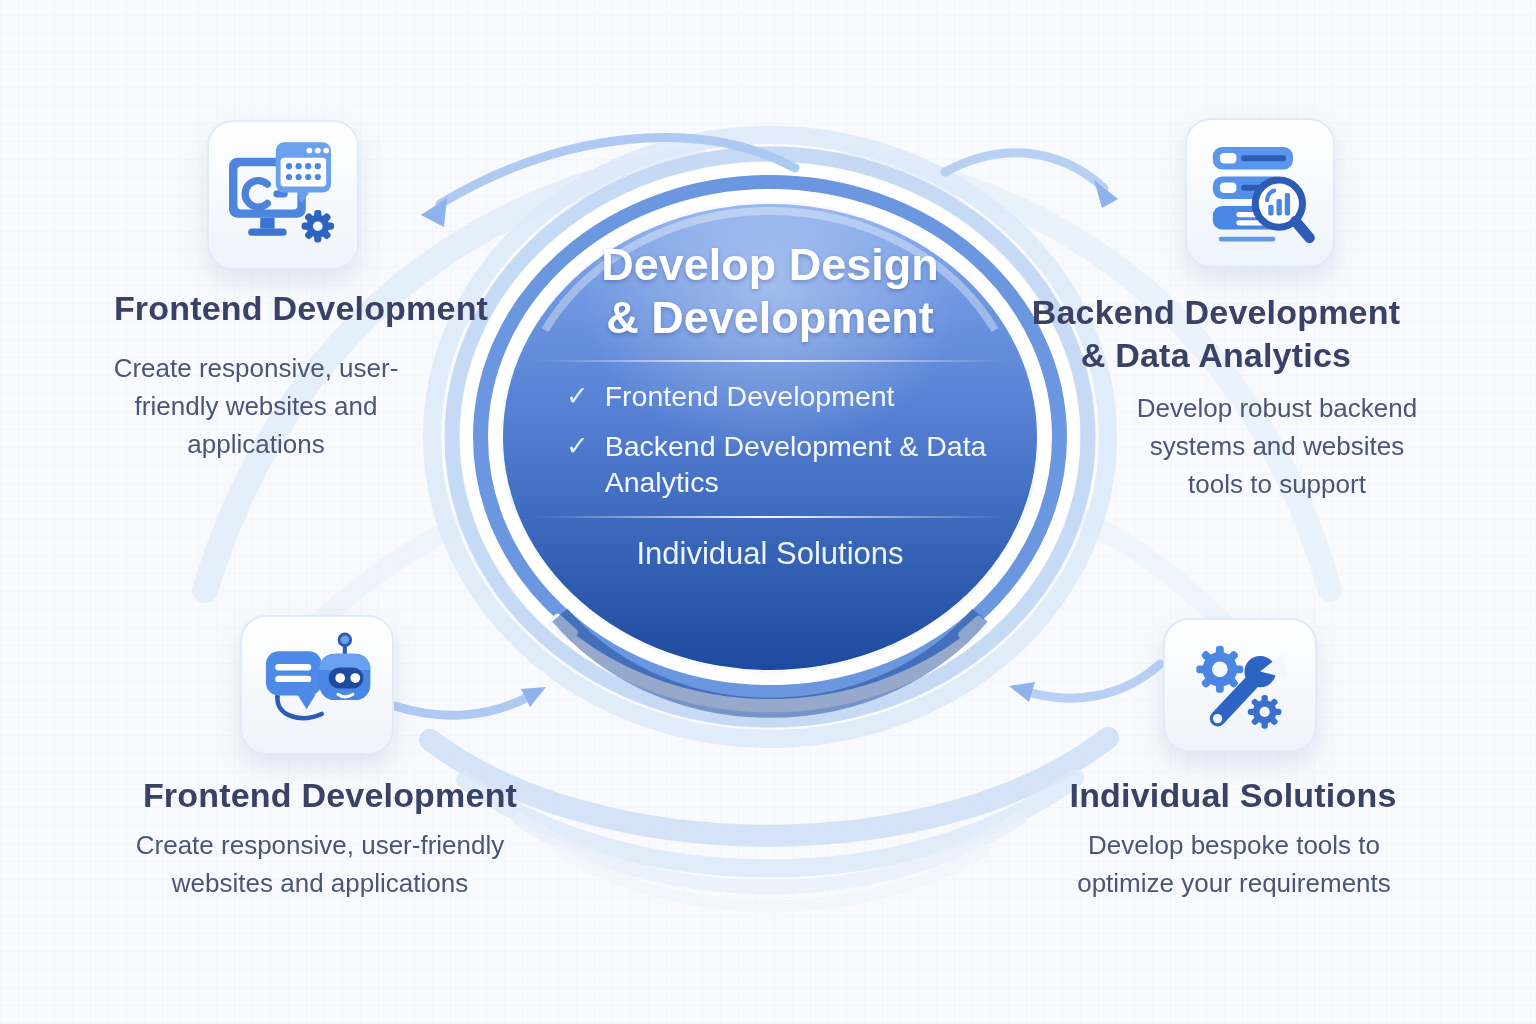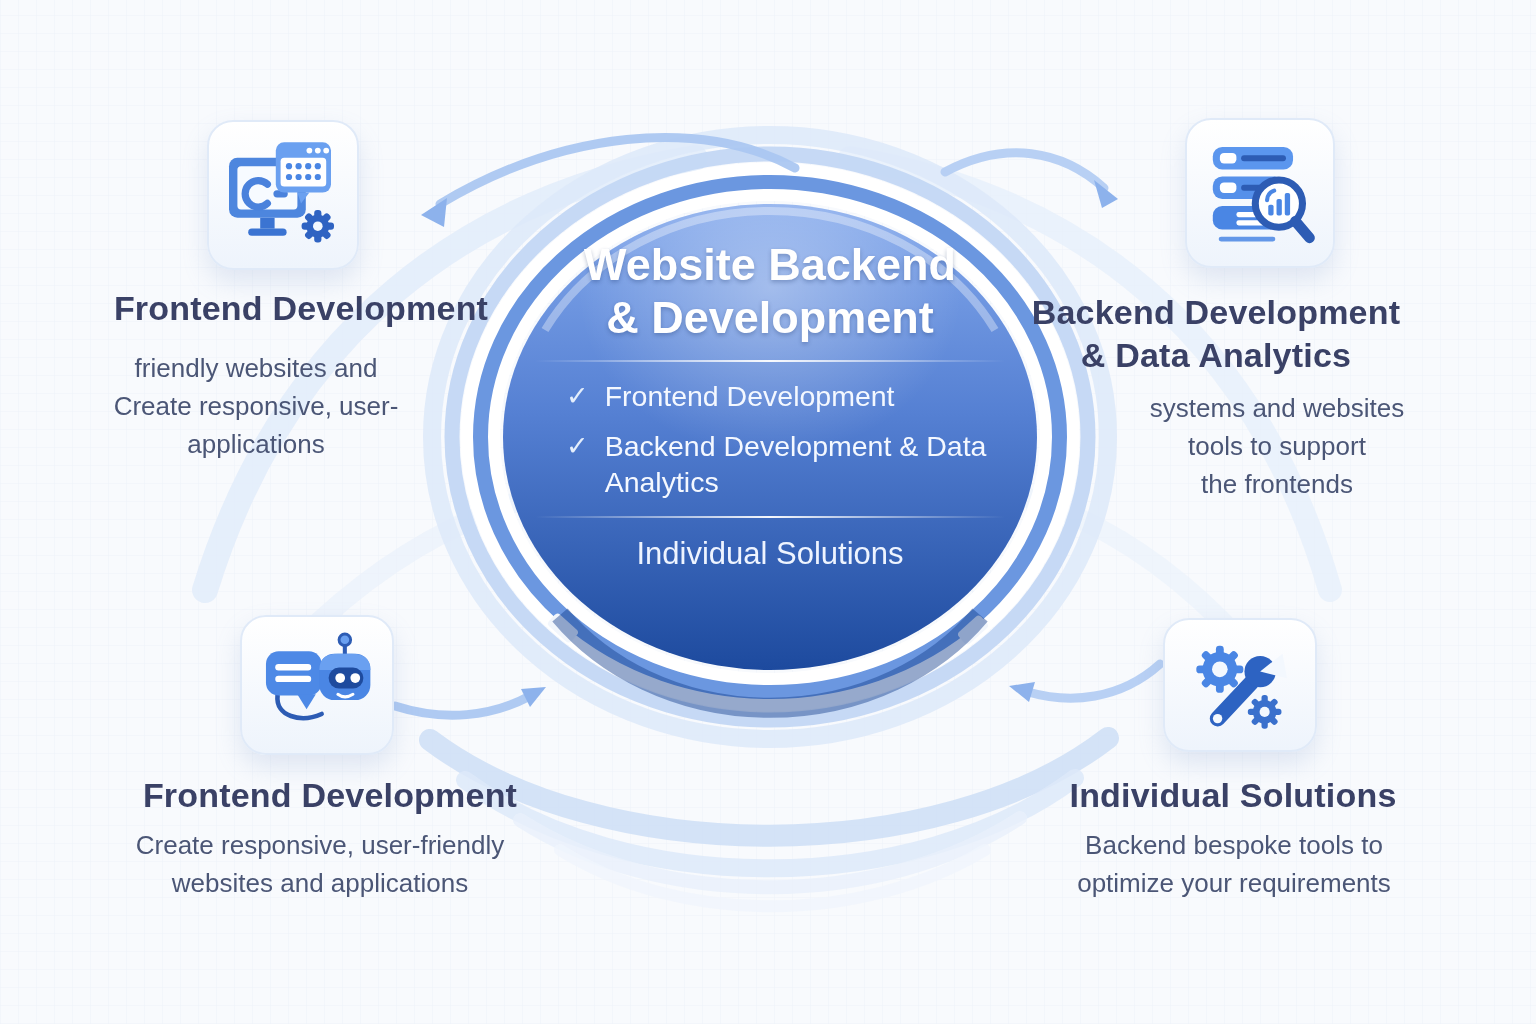--- a/index.html
+++ b/index.html
@@ -108,21 +108,21 @@
       </g>
       <g>
         <path d="M 1160 664 C 1120 700 1070 704 1028 692" stroke="#b4cdf3" stroke-width="9" fill="none" opacity="0.95"></path>
         <polygon points="1009,686 1035,682 1029,702" fill="#8db2ec"></polygon>
       </g>
     </g>
   </svg>
 
   <div class="center-block">
     <div class="c-title">
-      <div>Website Backend</div>
+      <div>Develop Design</div>
       <div>&amp; Development</div>
     </div>
     <div class="c-divider"></div>
     <div class="c-list">
       <div class="c-item">
         <span class="c-check">✓</span>
         <span>Frontend Development</span>
       </div>
       <div class="c-item">
         <span class="c-check">✓</span>
@@ -164,22 +164,22 @@
           <rect x="-3" y="-13.5" width="6" height="27" rx="2.5" transform="rotate(90)"></rect>
           <rect x="-3" y="-13.5" width="6" height="27" rx="2.5" transform="rotate(135)"></rect>
         </g>
         <circle r="9.5" fill="#2f63c2"></circle>
         <circle r="4" fill="#f3f8fe"></circle>
       </g>
     </svg>
   </div>
   <div class="q-heading" style="left:61px;top:289px;width:480px;">Frontend Development</div>
   <div class="q-body" style="left:106px;top:349px;width:300px;">
+    <div>Create responsive, user-</div>
     <div>friendly websites and</div>
-    <div>Create responsive, user-</div>
     <div>applications</div>
   </div>
 
   <div class="icon-card" style="left:1185px;top:118px;width:146px;height:146px;">
     <svg width="118" height="118" viewBox="0 0 100 100">
       <rect x="10" y="11" width="68" height="19" rx="8" fill="#5b96ee"></rect>
       <rect x="16" y="16" width="14" height="9" rx="3.5" fill="#ffffff"></rect>
       <rect x="34" y="18" width="38" height="5" rx="2.5" fill="#2d5cb4"></rect>
       <rect x="10" y="36" width="60" height="19" rx="8" fill="#5590ea"></rect>
       <rect x="16" y="41" width="14" height="9" rx="3.5" fill="#ffffff"></rect>
@@ -196,23 +196,23 @@
         <rect x="71" y="50" width="4.5" height="19" rx="1.5" fill="#4a86e4"></rect>
         <line x1="80" y1="74" x2="92" y2="88" stroke="#2d5cb4" stroke-width="9" stroke-linecap="round"></line>
       </g>
     </svg>
   </div>
   <div class="q-heading" style="left:976px;top:291px;width:480px;line-height:43px;">
     <div>Backend Development</div>
     <div>&amp; Data Analytics</div>
   </div>
   <div class="q-body" style="left:1127px;top:389px;width:300px;">
+    <div>Develop robust backend</div>
     <div>systems and websites</div>
     <div>tools to support</div>
-    <div>the frontends</div>
   </div>
 
   <div class="icon-card" style="left:240px;top:615px;width:150px;height:136px;">
     <svg width="116" height="110" viewBox="0 0 100 94">
       <path d="M 16 56 C 14 74 36 80 54 72" stroke="#2d5cb4" stroke-width="4" fill="none" stroke-linecap="round"></path>
       <rect x="6" y="18" width="48" height="38" rx="11" fill="#4d89e6"></rect>
       <rect x="14" y="29" width="31" height="5.5" rx="2.75" fill="#ffffff"></rect>
       <rect x="14" y="39" width="31" height="5.5" rx="2.75" fill="#ffffff"></rect>
       <polygon points="33,55 49,55 41,68" fill="#4d89e6"></polygon>
       <line x1="74" y1="12" x2="74" y2="22" stroke="#2d5cb4" stroke-width="3.5"></line>
@@ -256,17 +256,17 @@
           <rect x="-2.8" y="-15" width="5.6" height="30" rx="2.4" transform="rotate(90)"></rect>
           <rect x="-2.8" y="-15" width="5.6" height="30" rx="2.4" transform="rotate(135)"></rect>
         </g>
         <circle r="10.5" fill="#3a70cc"></circle>
         <circle r="4.5" fill="#f3f8fe"></circle>
       </g>
     </svg>
   </div>
   <div class="q-heading" style="left:993px;top:776px;width:480px;">Individual Solutions</div>
   <div class="q-body" style="left:1060px;top:826px;width:348px;">
-    <div>Backend bespoke tools to</div>
+    <div>Develop bespoke tools to</div>
     <div>optimize your requirements</div>
   </div>
 
 </div>
 
 </body></html>

